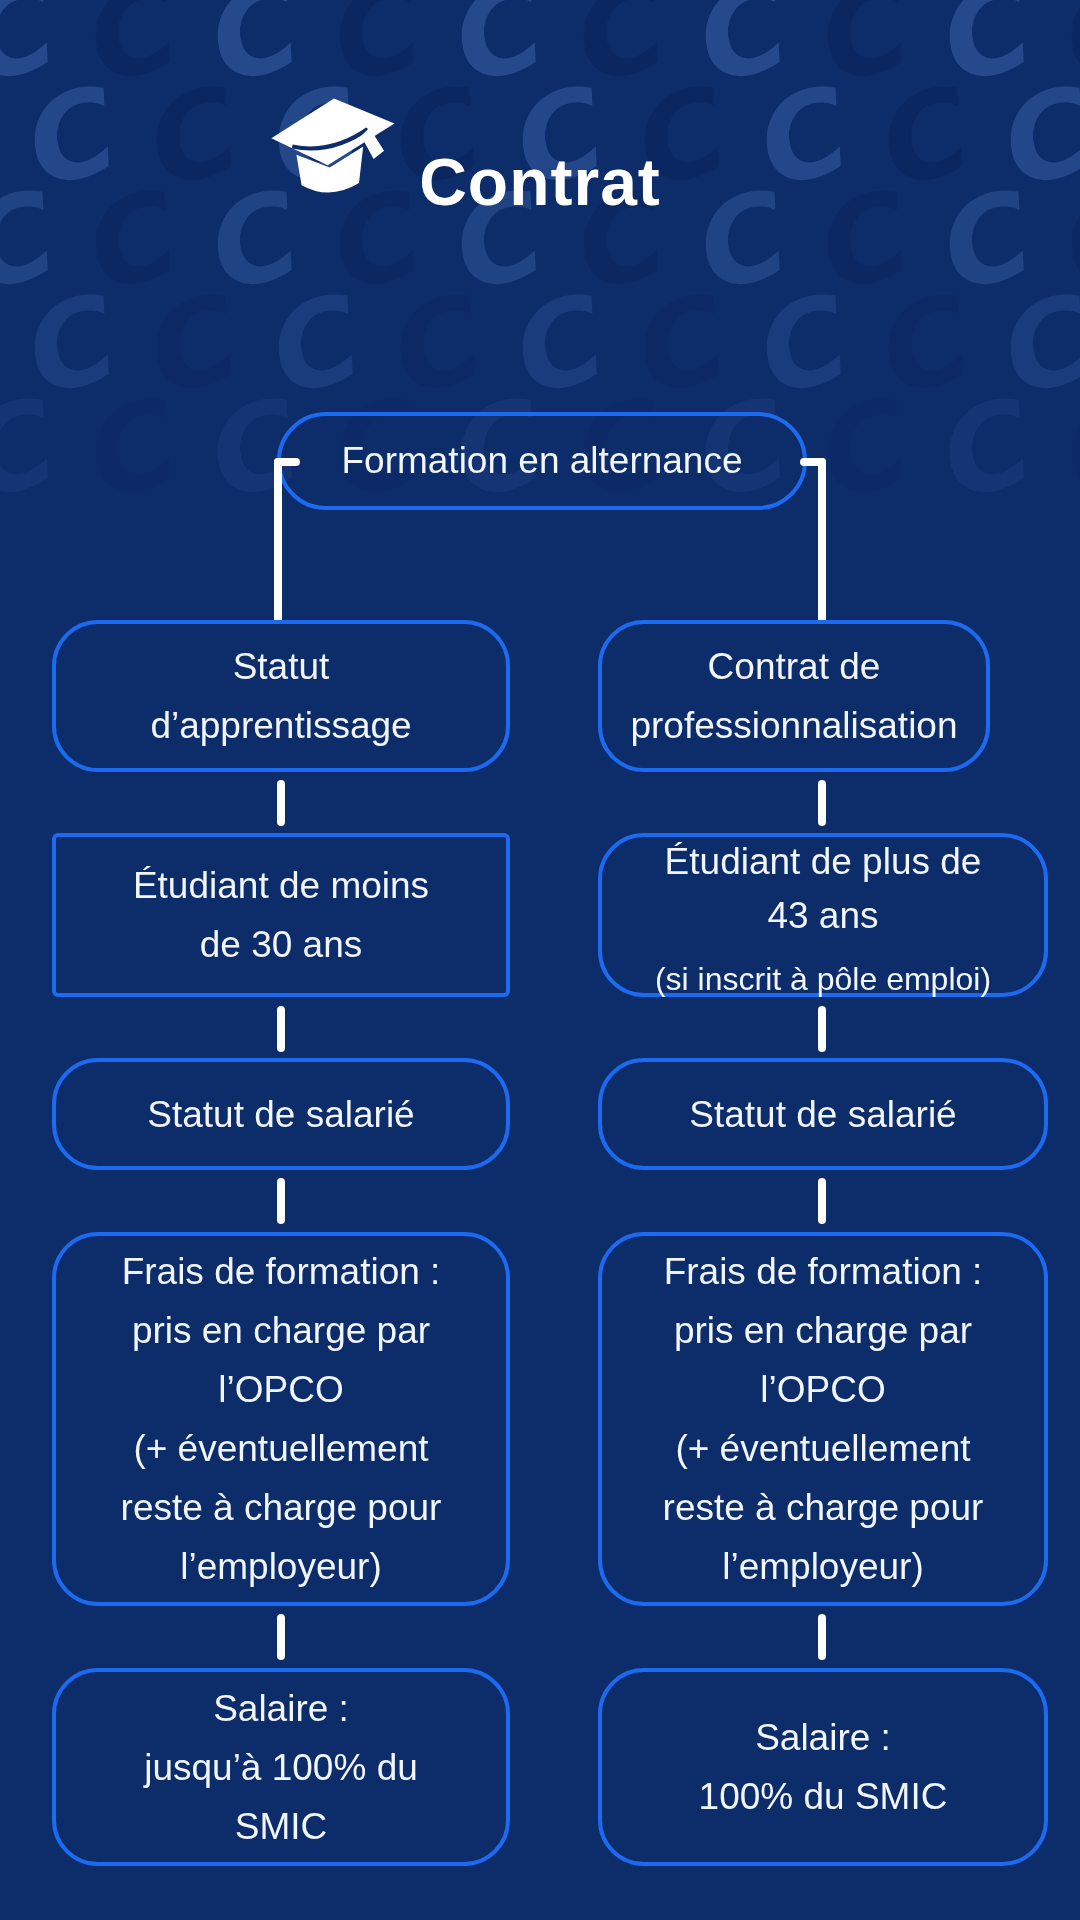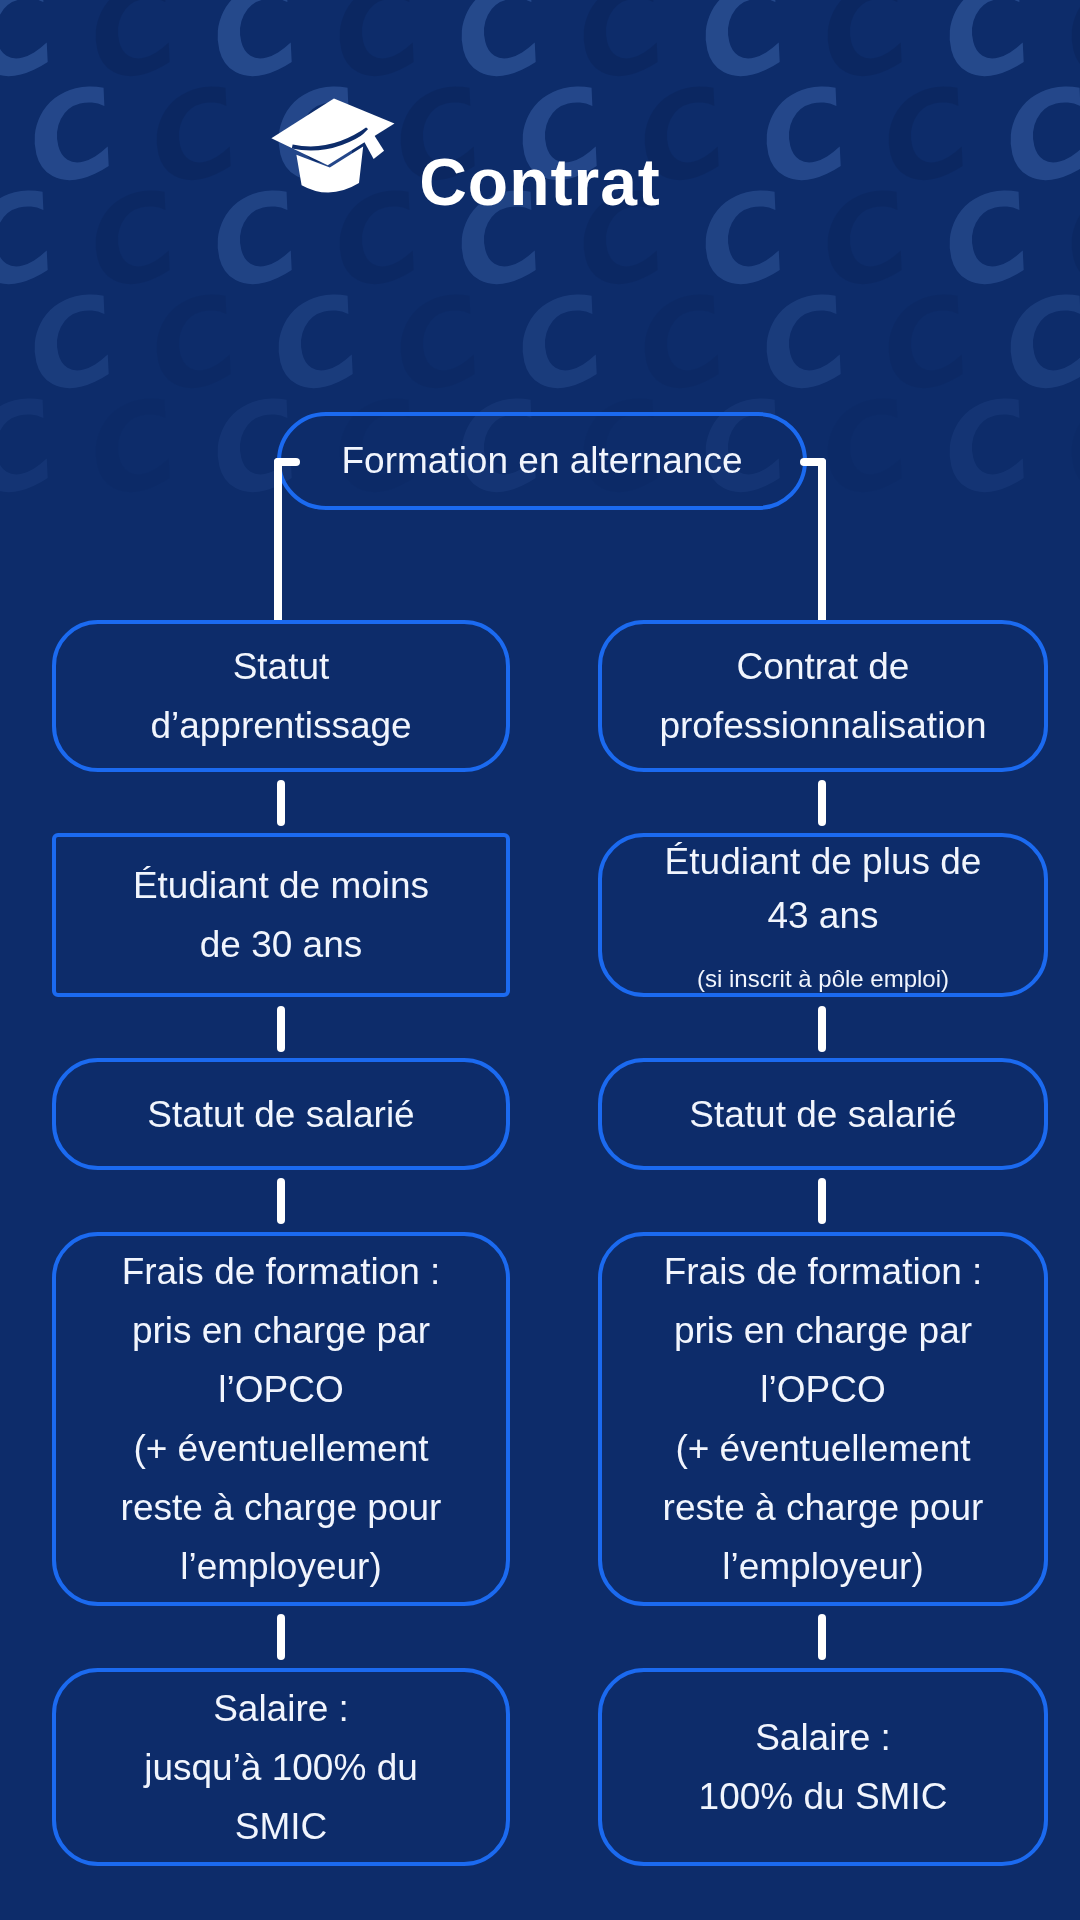--- a/index.html
+++ b/index.html
@@ -46,21 +46,21 @@
     display:flex;flex-direction:column;
     align-items:center;justify-content:center;
     text-align:center;
     color:var(--node-text);
   }
   .node .label{
     white-space:pre-line;
     font-size:37px;line-height:59px;
   }
   .node .note{
-    font-size:24px;line-height:34px;margin-top:19px;
+    font-size:32px;line-height:34px;margin-top:19px;
     white-space:pre-line;
   }
   .node.root{border-radius:49px;}
   .node.root .label{font-size:37px;line-height:44px;}
   
   .conn{position:absolute;background:var(--connector);border-radius:4px;}
 </style>
 </head>
 <body>
 
@@ -160,21 +160,21 @@
     <div class="label">Salaire :
 jusqu’à 100% du
 SMIC</div>
   </div>
 
   <div class="conn" style="left:277px;top:780px;width:8px;height:46px;"></div>
   <div class="conn" style="left:277px;top:1006px;width:8px;height:46px;"></div>
   <div class="conn" style="left:277px;top:1178px;width:8px;height:46px;"></div>
   <div class="conn" style="left:277px;top:1614px;width:8px;height:46px;"></div>
 
-  <div class="node" style="left:598px;top:620px;width:450px;height:152px;">
+  <div class="node" style="left:598px;top:620px;width:392px;height:152px;">
     <div class="label">Contrat de
 professionnalisation</div>
   </div>
   <div class="node" style="left:598px;top:833px;width:450px;height:164px;">
     <div class="label" style="line-height:54px;">Étudiant de plus de
 43 ans</div>
     <div class="note">(si inscrit à pôle emploi)</div>
   </div>
   <div class="node" style="left:598px;top:1058px;width:450px;height:112px;">
     <div class="label">Statut de salarié</div>

